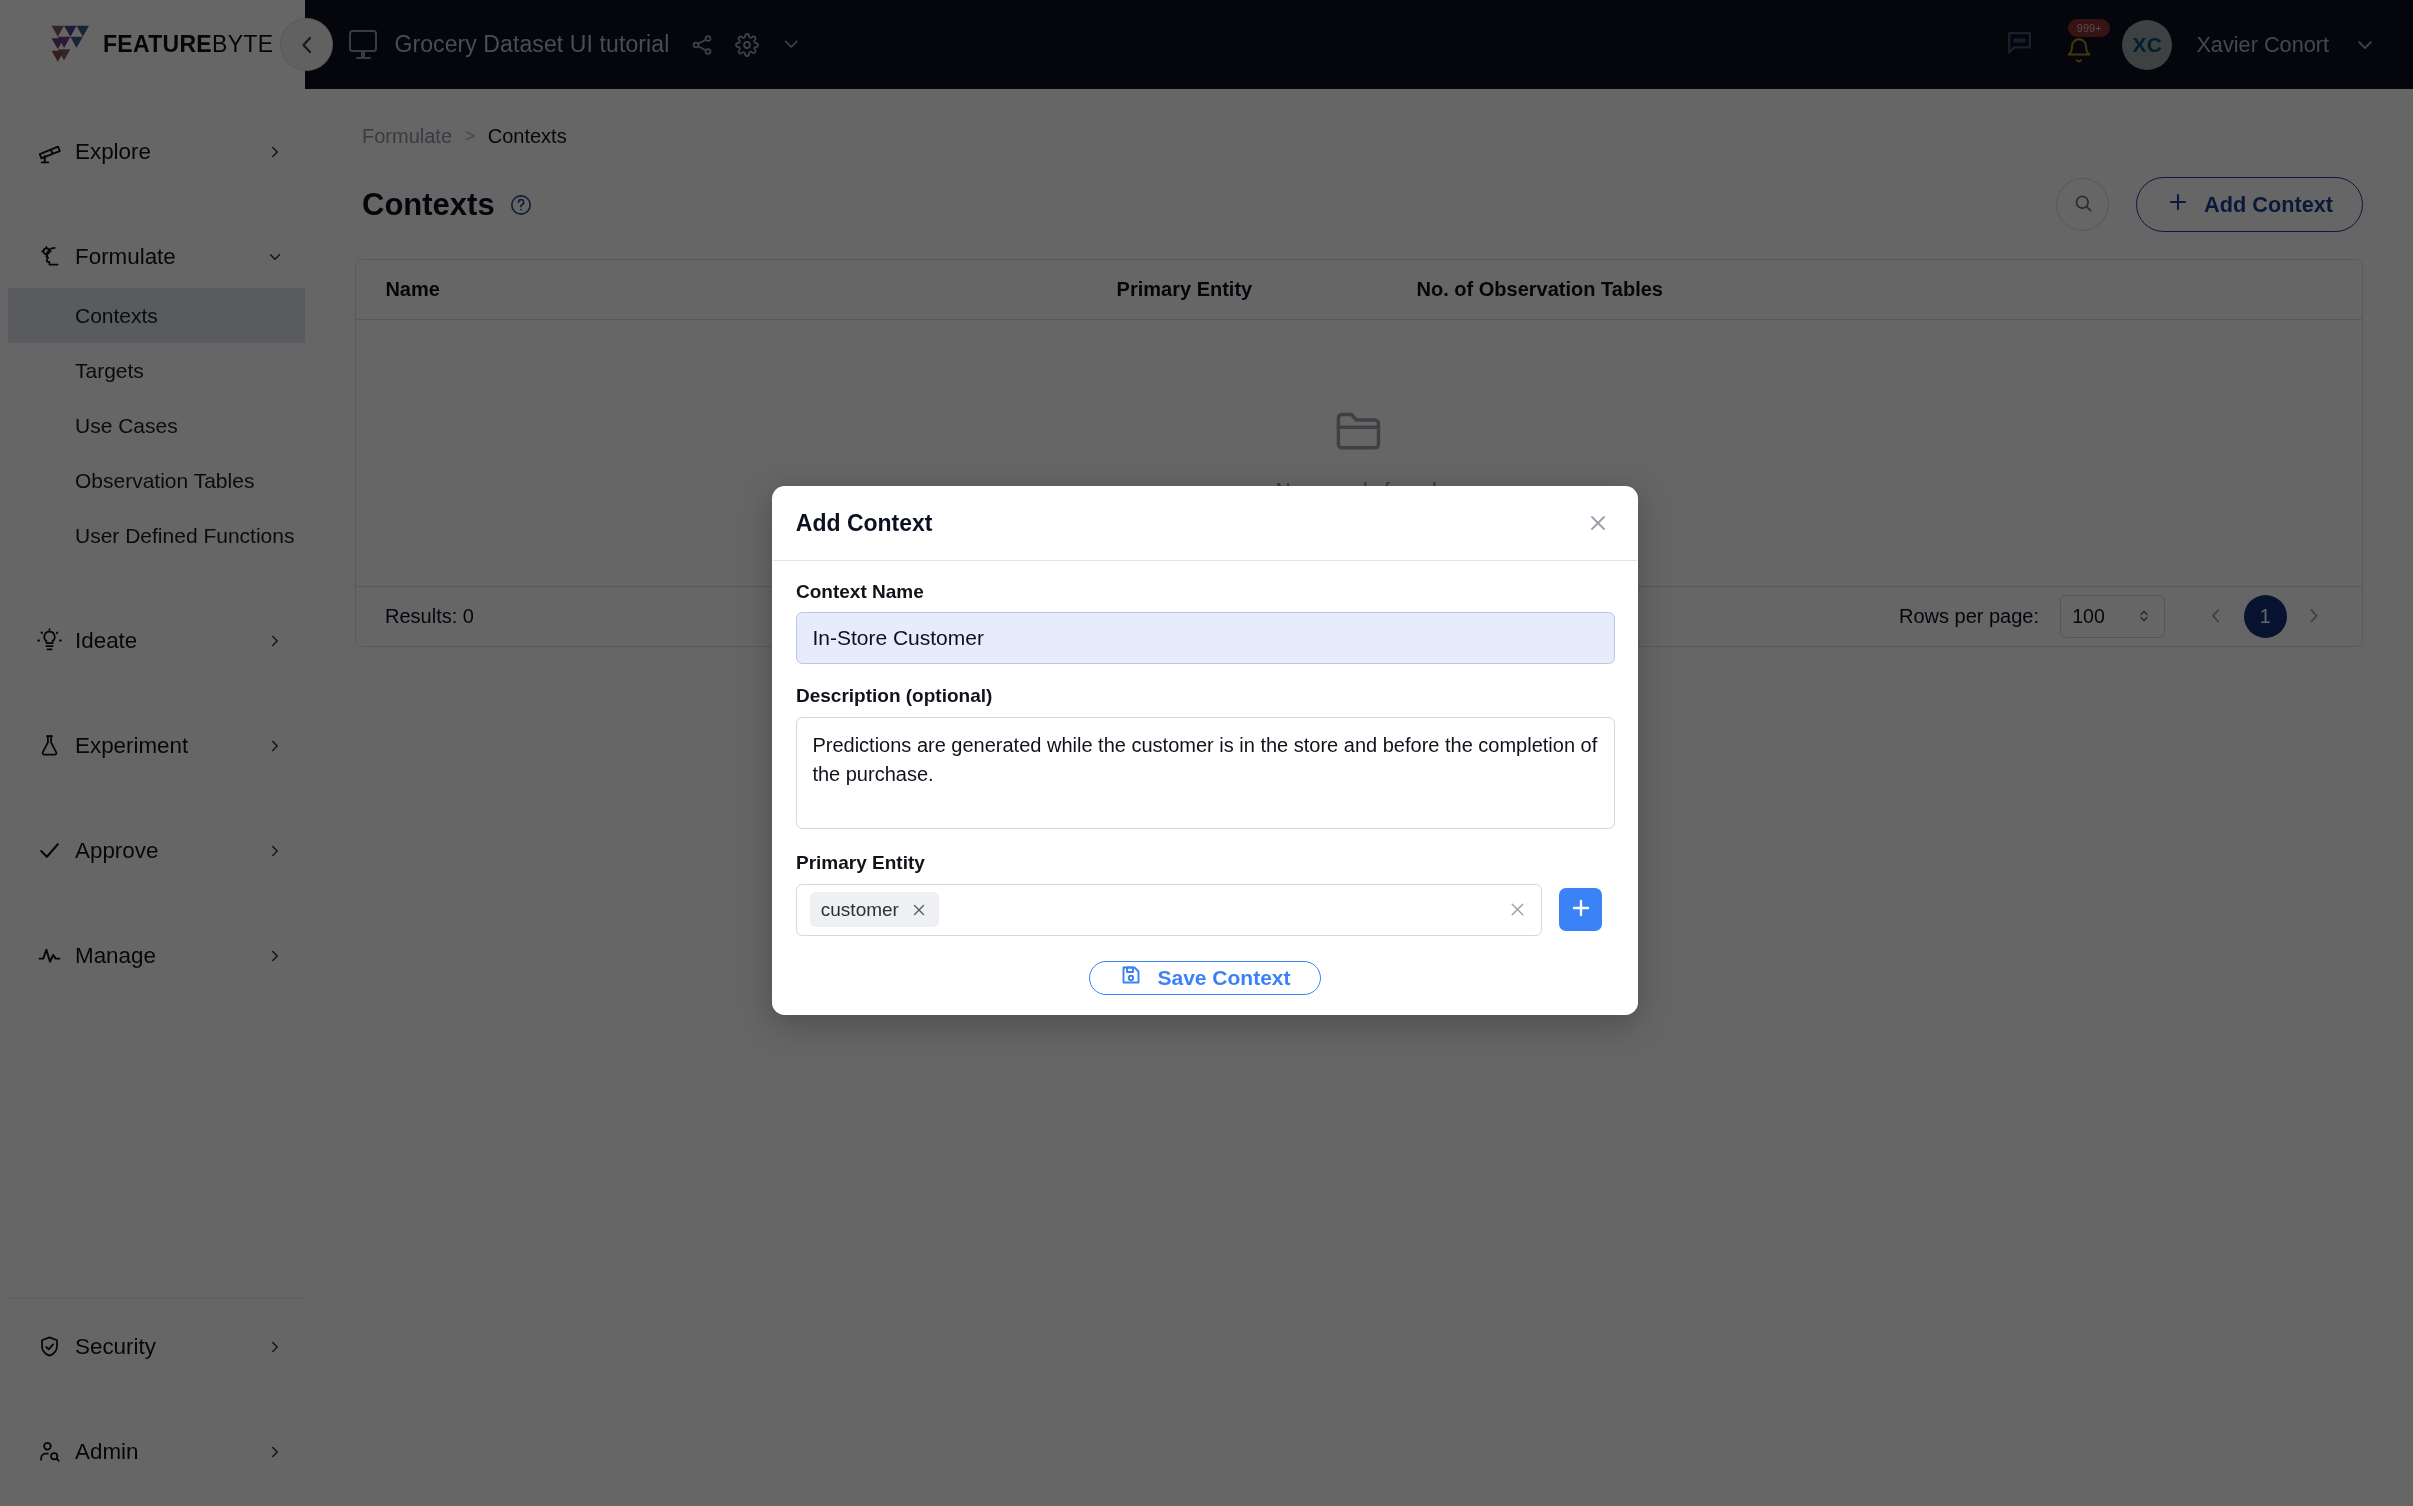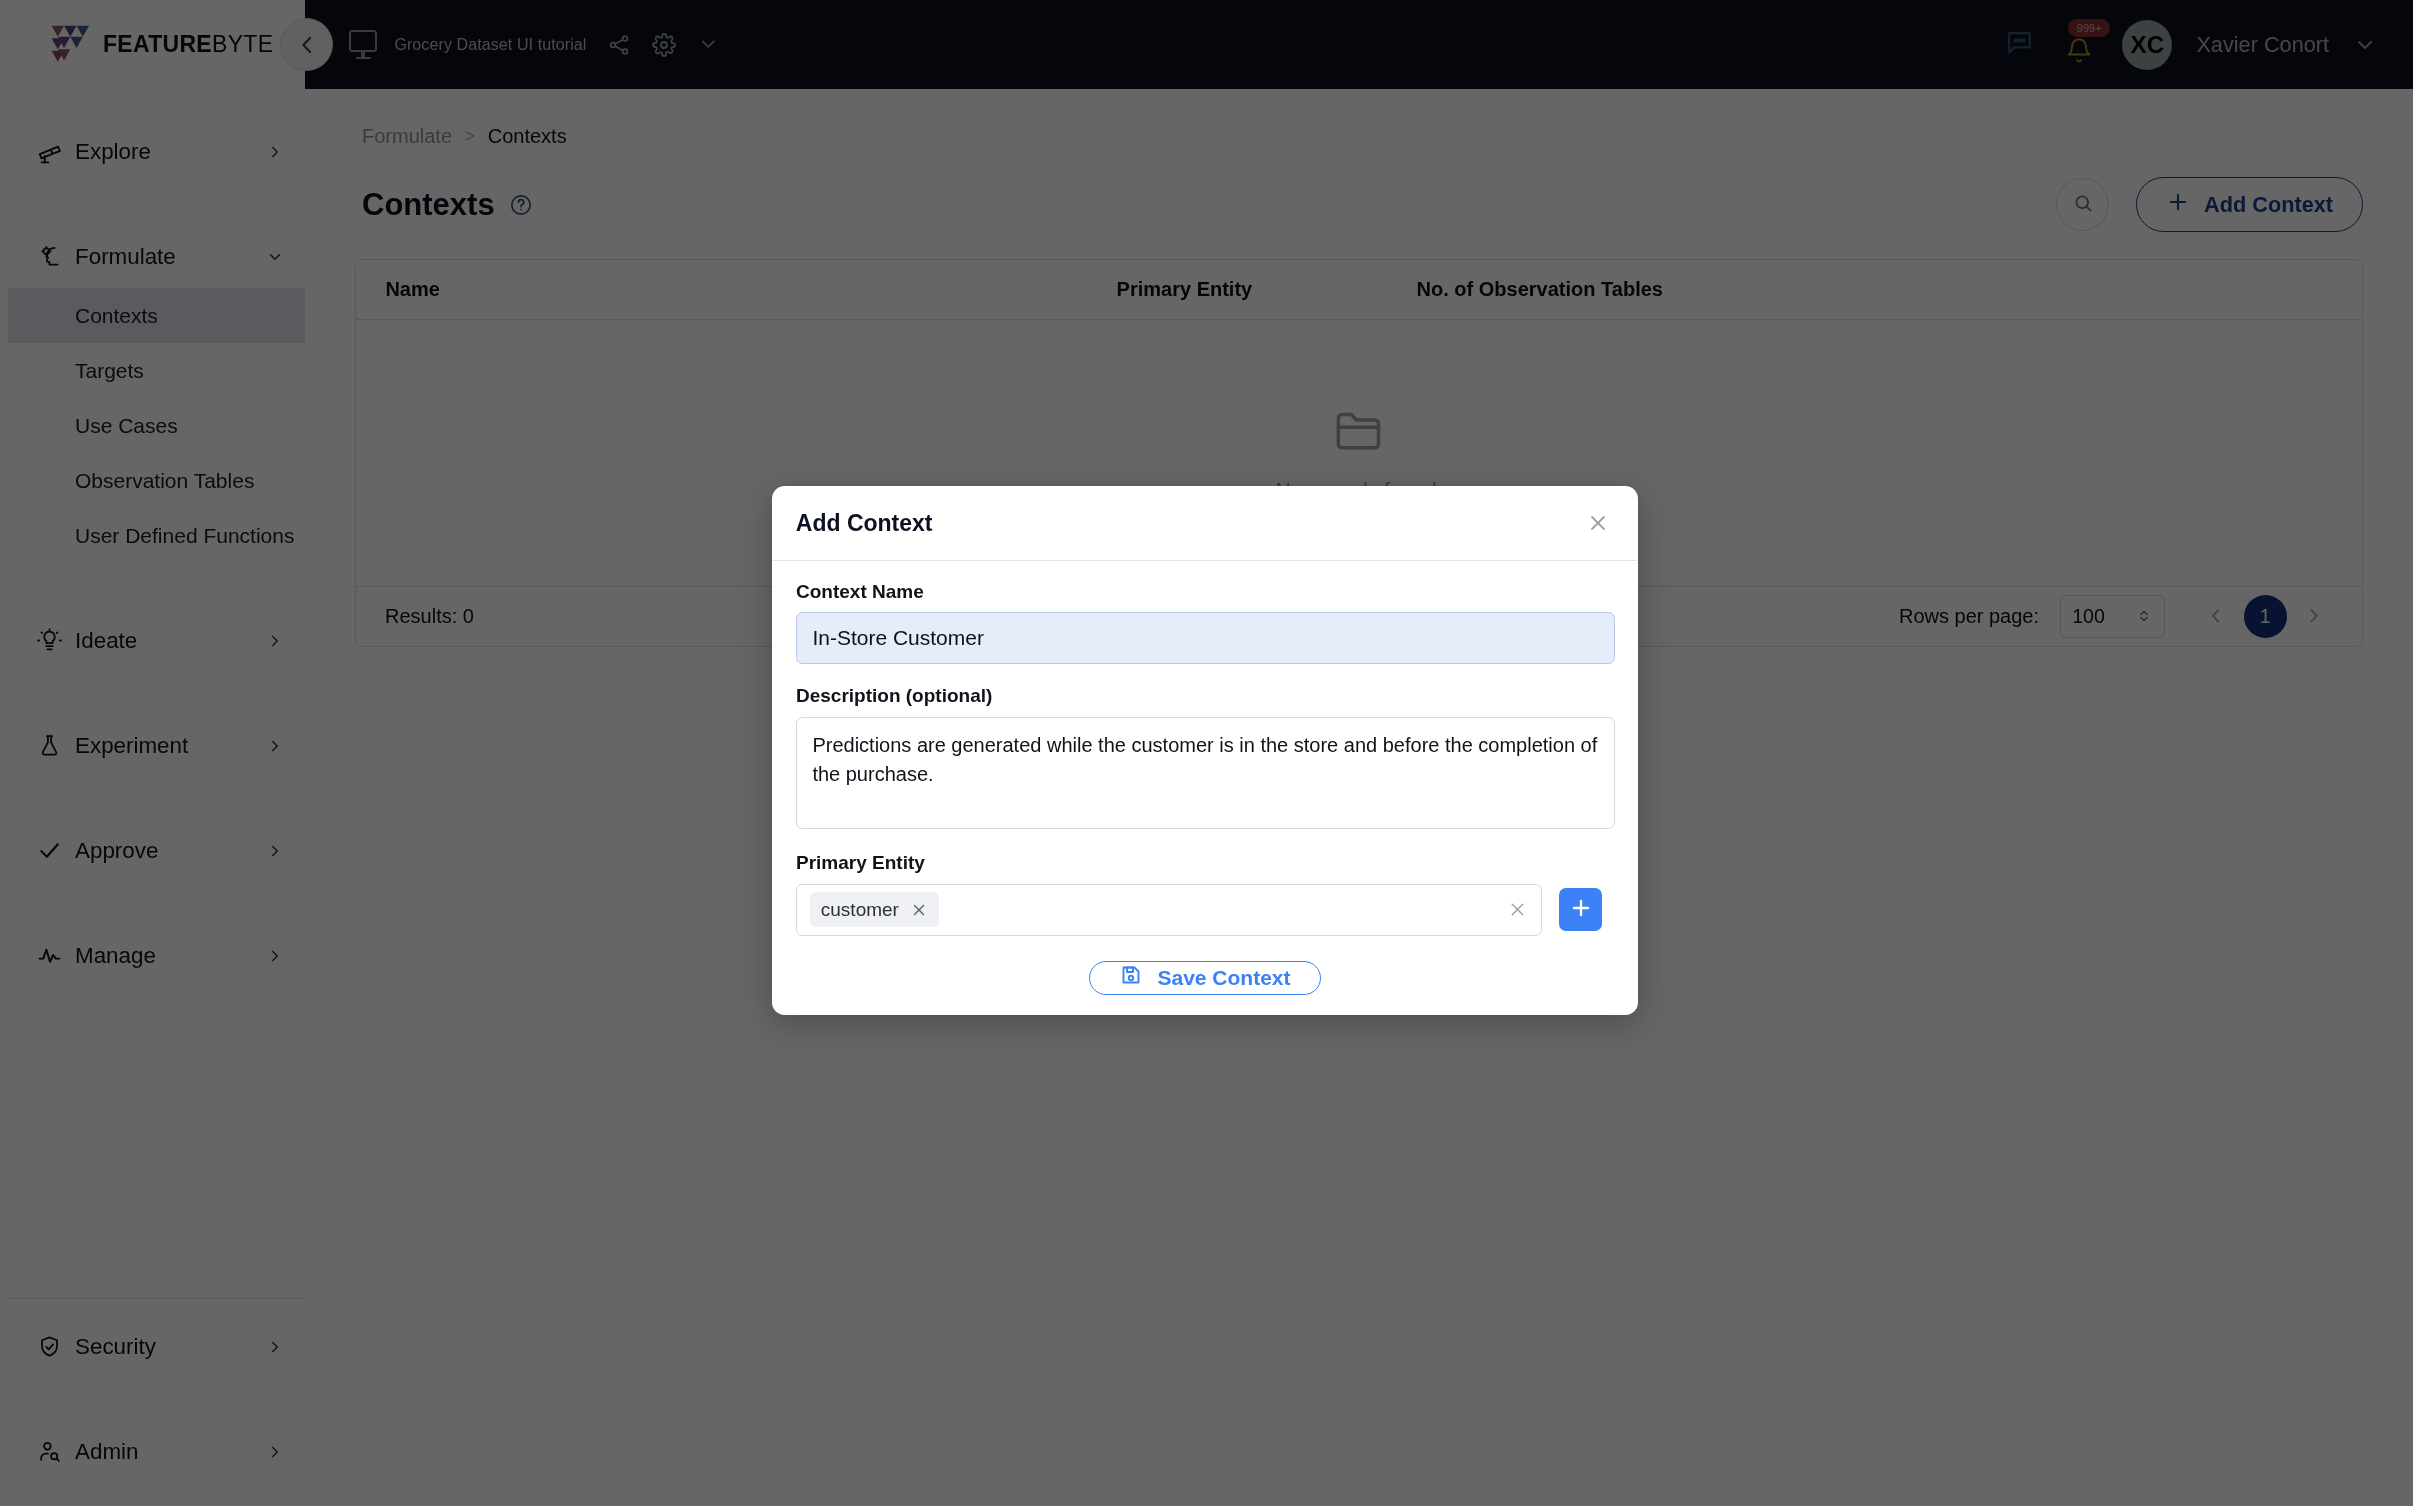--- a/index.html
+++ b/index.html
@@ -17,39 +17,39 @@
   .topbar {
     position:absolute; left:305px; top:0; width:2108px; height:89px;
     background:#0b0f1d; display:flex; align-items:center;
   }
   .topbar-left { display:flex; align-items:center; padding-left:43px; gap:15.4px; }
   .monitor-icon { width:31px; height:31px; position:relative; display:inline-block; }
   .monitor-icon .scr { position:absolute; left:1.4px; top:1.4px; width:28px; height:21.7px;
       border:2.1px solid #8e94a3; border-radius:3.5px; }
   .monitor-icon .stand { position:absolute; left:13.3px; top:23px; width:4.2px; height:6.3px; background:#8e94a3;}
   .monitor-icon .base { position:absolute; left:7.7px; top:28px; width:15.4px; height:2.1px; background:#8e94a3; border-radius:1.4px;}
-  .doc-title { color:#b9bec9; font-size:16px; letter-spacing:0.1px; white-space:nowrap; }
+  .doc-title { color:#b9bec9; font-size:23px; letter-spacing:0.1px; white-space:nowrap; }
 
   .share-icon, .gear-icon, .chev-icon { color:#9aa0ad; display:inline-flex; align-items:center; }
   .topbar-left .ic { margin-left:5.6px; cursor:pointer; }
 
   .topbar-right {
     margin-left:auto; display:flex; align-items:center; gap:24px; padding-right:36px;
   }
   .chat-icon { color:#3b5272; }
   .bell-wrap { position:relative; width:39px; height:43px; }
   .bell-badge {
     position:absolute; left:9px; top:-4.2px; background:#8a3030; color:#d9b9b9;
     font-size:11px; padding:2.8px 8.4px; border-radius:12.6px; line-height:1.1; white-space:nowrap; z-index:2;
   }
   .bell-icon { position:absolute; left:5.6px; top:14px; color:#b08a20; }
   .avatar {
     width:50px; height:50px; border-radius:50%; background:#9aa3a2;
     display:flex; align-items:center; justify-content:center;
-    color:#000000; font-size:24px; font-weight:600; letter-spacing:0.3px;
+    color:#0c4a6e; font-size:21px; font-weight:600; letter-spacing:0.3px;
   }
   .username { color:#adb2bd; font-size:21.7px; white-space:nowrap; }
 
   
   .sidebar {
     position:absolute; left:8px; top:0; width:305px; height:1507px;
     background:#ffffff; border-right:0.7px solid #e4e6ea;
     display:flex; flex-direction:column;
   }
   .logo-row { height:89px; display:flex; align-items:center; padding-left:38px; }

